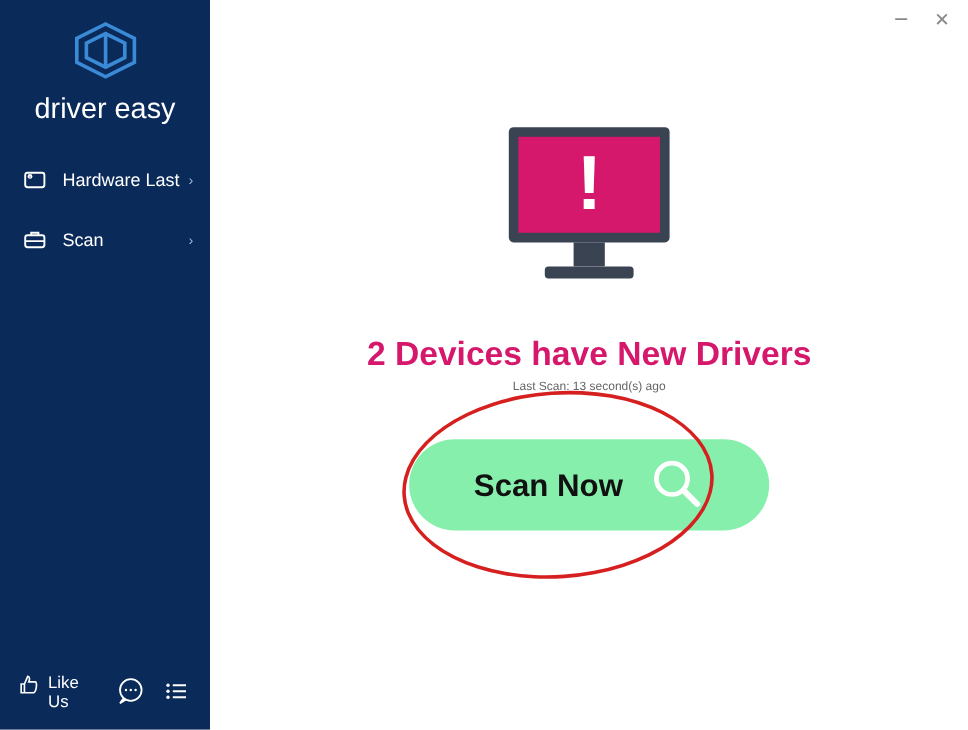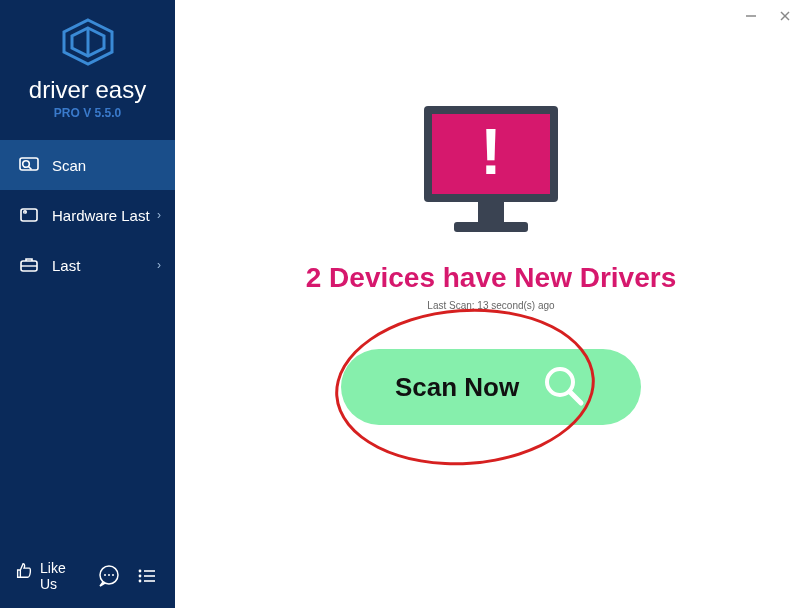--- a/index.html
+++ b/index.html
@@ -24,21 +24,21 @@
     .nav-item .chevron { position: absolute; right: 14px; color: #9bb8d8; font-size: 12px; }
     
     .footer-bar { display: flex; align-items: center; padding: 10px 14px 16px 14px; gap: 10px; }
     .footer-icon { width: 28px; height: 28px; display: flex; align-items: center; justify-content: center; cursor: pointer; }
     .like-us { display: flex; gap: 6px; color: #fff; font-size: 14px; cursor: pointer; flex: 1; }
     
     
     .main { flex: 1; background: #fff; position: relative; display: flex; flex-direction: column; align-items: center; padding-top: 60px; }
     
     .monitor { margin-top: 36px; }
-    .status-text { font-size: 28px; font-weight: bold; color: #d6186d; margin-top: 12px; }
+    .status-text { font-size: 28px; font-weight: bold; color: #d6186d; margin-top: 28px; }
     .last-scan { color: #666; font-size: 10px; margin-top: 6px; }
     
     .scan-area { position: relative; margin-top: 38px; }
     .scan-button { width: 300px; height: 76px; background: #86efac; border: none; border-radius: 40px; display: flex; align-items: center; justify-content: center; gap: 22px; cursor: pointer; }
     .scan-button-label { font-size: 26px; font-weight: bold; color: #111; }
     .highlight-ellipse { position: absolute; left: -6px; top: -40px; width: 260px; height: 156px; border: 3px solid #d62020; border-radius: 50%; transform: rotate(-4deg); pointer-events: none; }
   </style>
 </head>
 <body>
 
@@ -61,34 +61,23 @@
   <div class="sidebar">
     <div class="logo-area">
       <span class="logo-icon">
         <svg width="56" height="48" viewBox="0 0 56 48">
           <polygon points="28,2 52,14 52,34 28,46 4,34 4,14" fill="none" stroke="#3a8ad6" stroke-width="3"></polygon>
           <polygon points="28,10 44,18 44,30 28,38 12,30 12,18" fill="none" stroke="#3a8ad6" stroke-width="3"></polygon>
           <line x1="28" y1="10" x2="28" y2="38" stroke="#3a8ad6" stroke-width="3"></line>
         </svg>
       </span>
       <div class="brand-name">driver easy</div>
-      <div class="brand-version">PRO V 5.5.0</div>
     </div>
 
     <div class="nav">
-      <div class="nav-item active">
-        <span class="nav-icon">
-          <svg width="22" height="22" viewBox="0 0 22 22">
-              <rect x="2" y="4" width="18" height="12" rx="2" fill="none" stroke="#fff" stroke-width="1.6"></rect>
-              <circle cx="8" cy="10" r="3.3" fill="none" stroke="#fff" stroke-width="1.6"></circle>
-              <line x1="10.5" y1="12.5" x2="13.5" y2="15.5" stroke="#fff" stroke-width="1.6"></line>
-            </svg>
-        </span>
-        <span>Scan</span>
-      </div>
 
 
       <div class="nav-item">
         <span class="nav-icon">
           <svg width="22" height="22" viewBox="0 0 22 22">
               <rect x="3" y="5" width="16" height="12" rx="2" fill="none" stroke="#fff" stroke-width="1.6"></rect>
               <circle cx="7" cy="8" r="2" fill="#fff"></circle>
               <text x="7" y="9.5" font-size="3" fill="#0a2a5a" text-anchor="middle" font-weight="bold">i</text>
             </svg>
         </span>
@@ -97,21 +86,21 @@
       </div>
 
       <div class="nav-item">
         <span class="nav-icon">
           <svg width="22" height="22" viewBox="0 0 22 22">
               <rect x="3" y="7" width="16" height="10" rx="2" fill="none" stroke="#fff" stroke-width="1.6"></rect>
               <path d="M8 7 L8 5 L14 5 L14 7" fill="none" stroke="#fff" stroke-width="1.6"></path>
               <line x1="3" y1="12" x2="19" y2="12" stroke="#fff" stroke-width="1.4"></line>
             </svg>
         </span>
-        <span>Last</span>
+        <span>Scan</span>
         <span class="chevron">›</span>
       </div>
     </div>
 
     <div class="footer-bar">
       <div class="like-us">
         <span>
           <svg width="20" height="20" viewBox="0 0 22 22">
               <path d="M4 11 L4 19 L7 19 L7 11 Z M7 11 L10 4 C12 4 12 7 11 9 L17 9 C19 9 18 19 15 19 L7 19" fill="none" stroke="#fff" stroke-width="1.5"></path>
             </svg>

